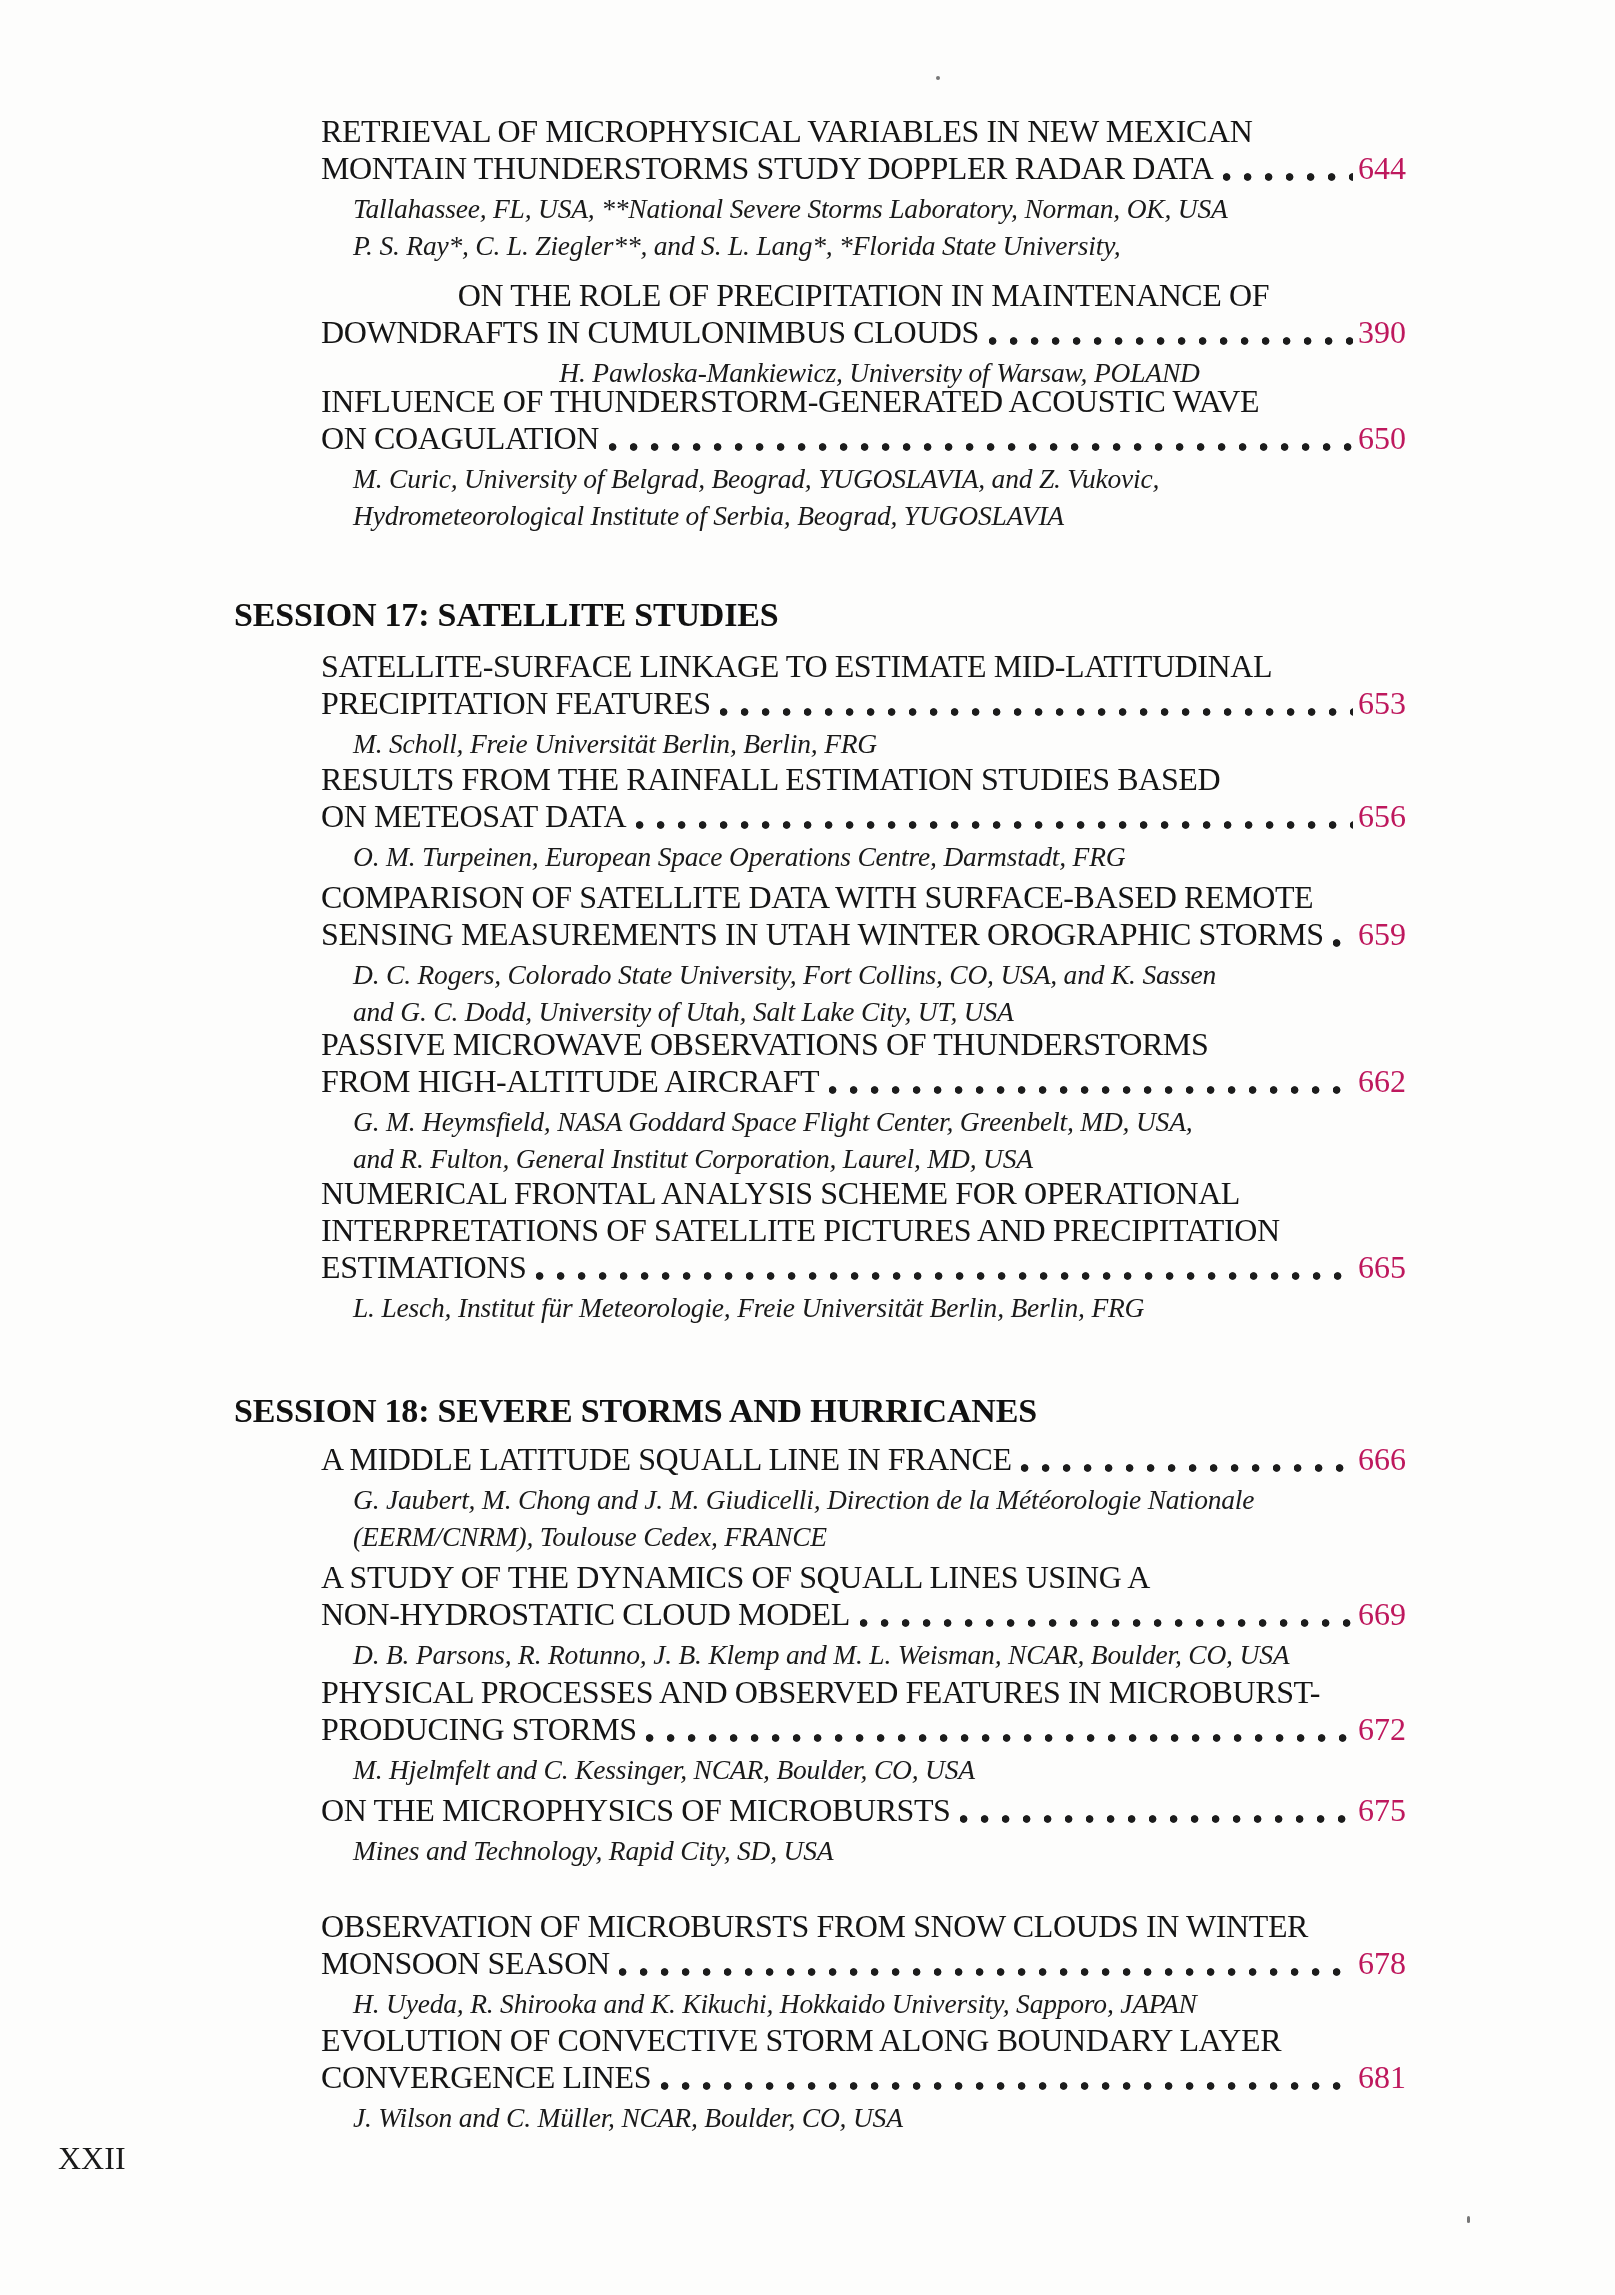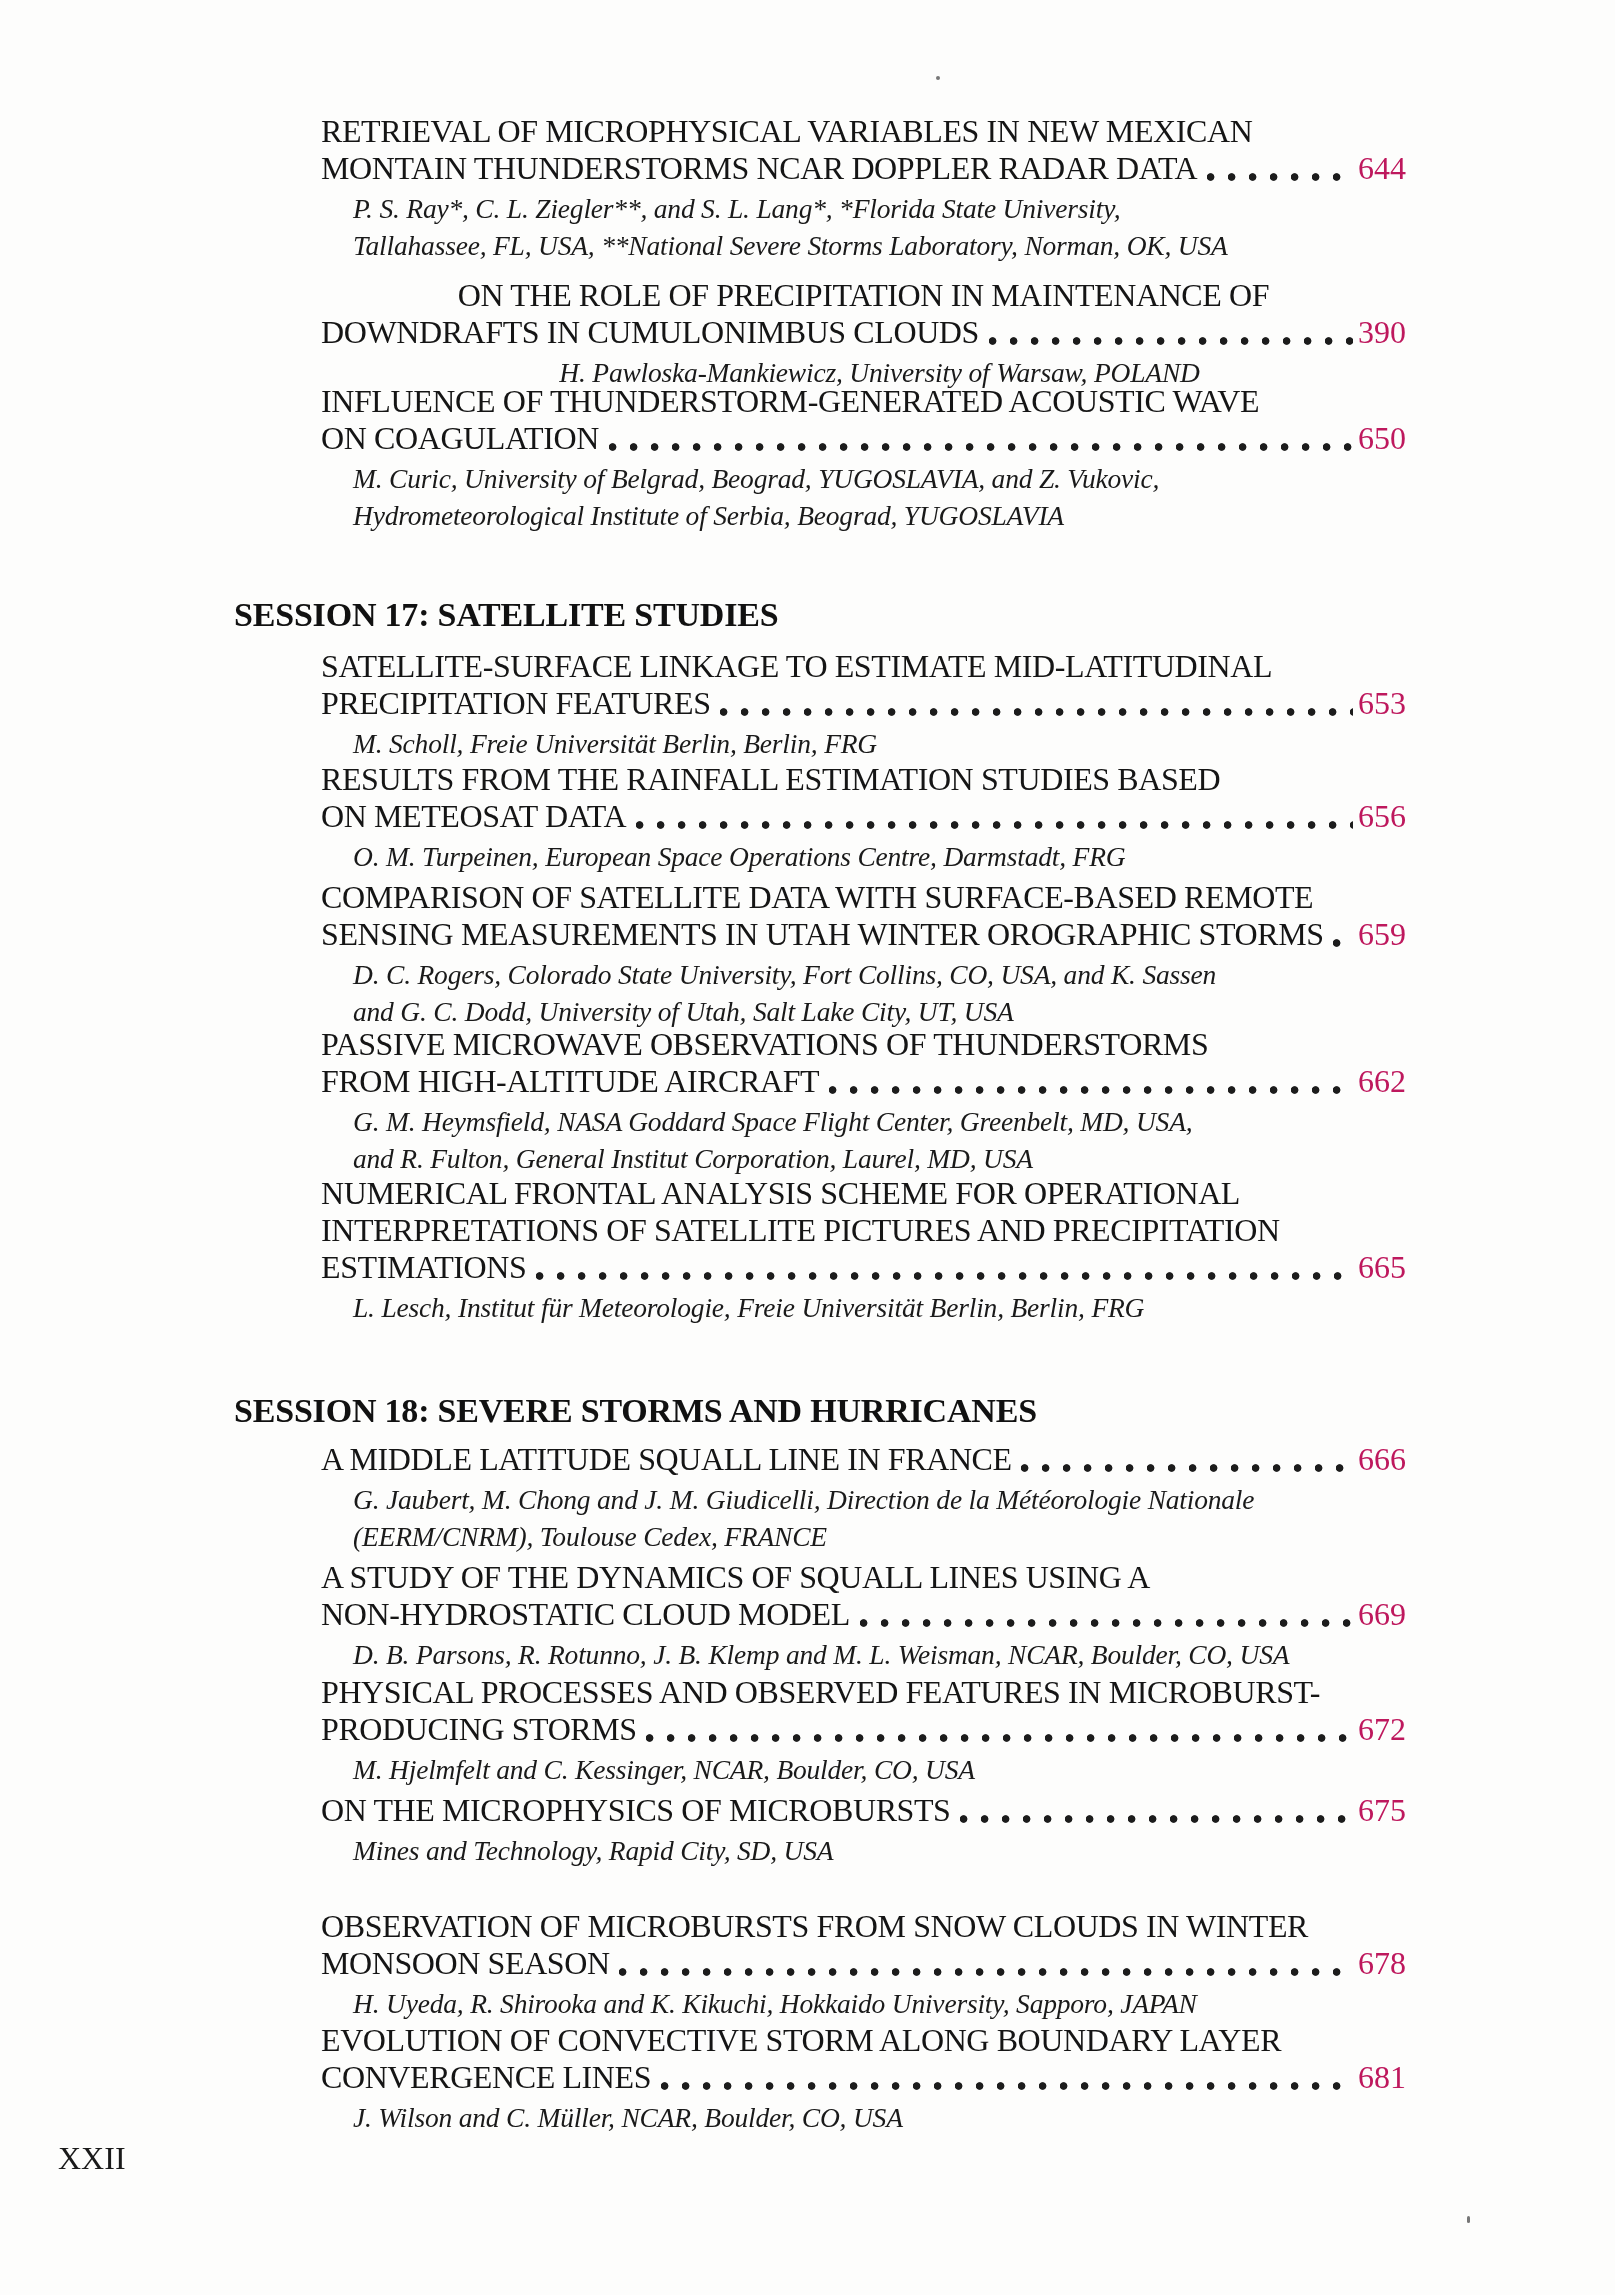--- a/index.html
+++ b/index.html
@@ -61,27 +61,27 @@
 </head>
 <body>
 
 <div class="page" id="toc-root">
   <div class="speck s1"></div>
   <div class="speck s2"></div>
   <div class="footer-page">XXII</div>
 <div class="entry" style="top: 113px;">
       <div class="tline"><span class="ttext">RETRIEVAL OF MICROPHYSICAL VARIABLES IN NEW MEXICAN</span></div>
       <div class="tline last">
-        <span class="ttext">MONTAIN THUNDERSTORMS NCAR DOPPLER RADAR DATA</span>
+        <span class="ttext">MONTAIN THUNDERSTORMS STUDY DOPPLER RADAR DATA</span>
         <span class="leader"></span>
         <span class="pnum">644</span>
       </div>
       <div class="authors">
+        <div class="aline">Tallahassee, FL, USA, **National Severe Storms Laboratory, Norman, OK, USA</div>
         <div class="aline">P. S. Ray*, C. L. Ziegler**, and S. L. Lang*, *Florida State University,</div>
-        <div class="aline">Tallahassee, FL, USA, **National Severe Storms Laboratory, Norman, OK, USA</div>
       </div>
     </div>
     <div class="entry" style="top: 277px; text-align: center;">
       <div class="tline"><span class="ttext">ON THE ROLE OF PRECIPITATION IN MAINTENANCE OF</span></div>
       <div class="tline last">
         <span class="ttext">DOWNDRAFTS IN CUMULONIMBUS CLOUDS</span>
         <span class="leader"></span>
         <span class="pnum">390</span>
       </div>
       <div class="authors">

